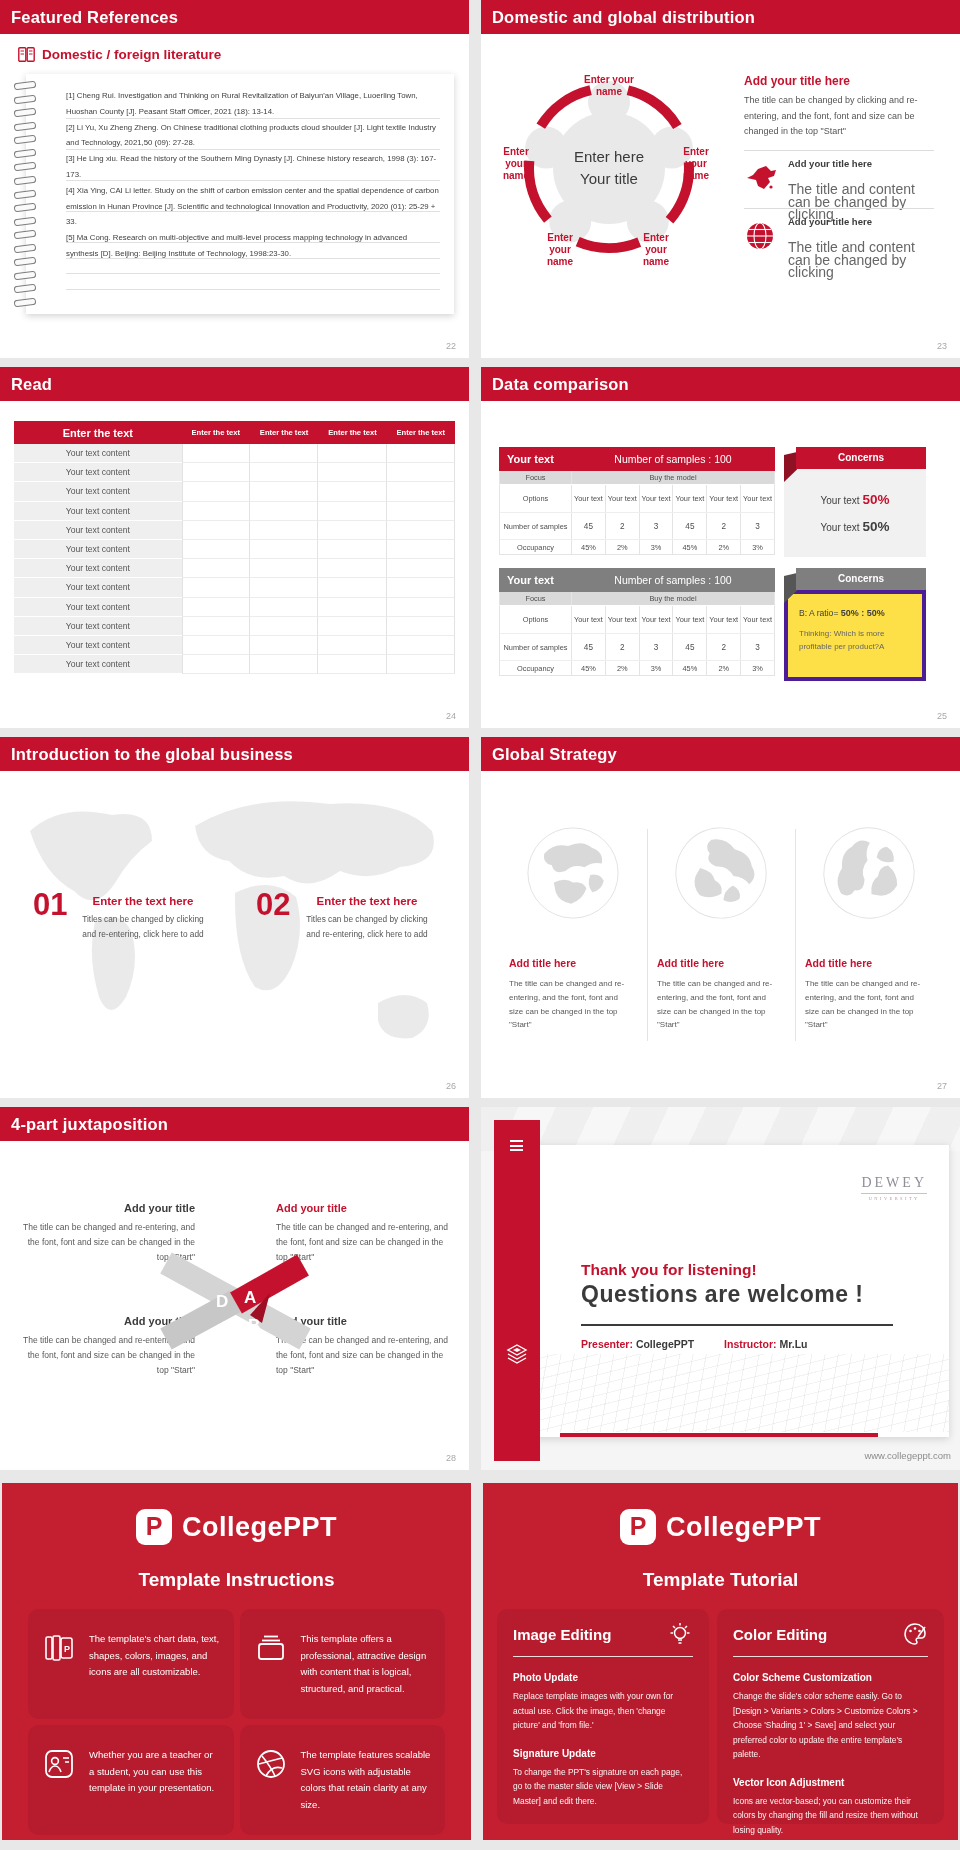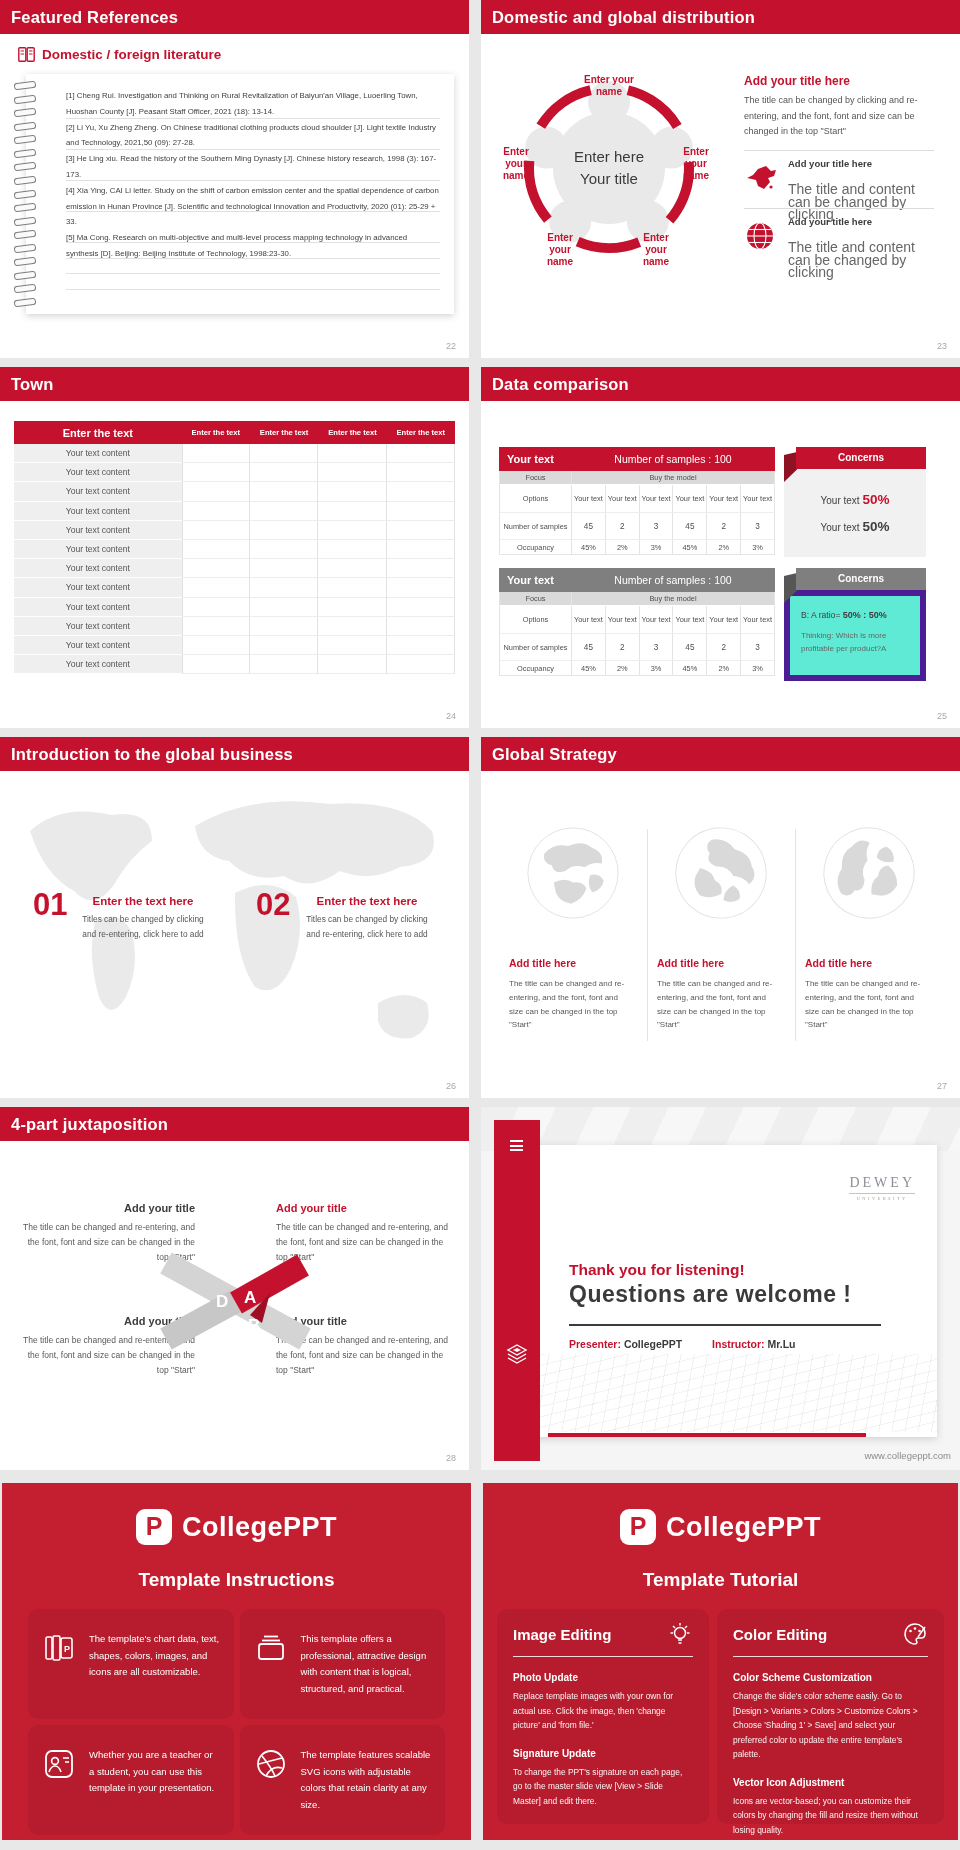--- a/index.html
+++ b/index.html
@@ -52,21 +52,21 @@
   .dtr.nums{height:27px;border-bottom:1px solid #eee;font-size:8.2px}
   .dtr.nums .dc{font-size:8.2px}
   .dtr.occ{height:15px;border-bottom:1px solid #e4e4e4}
   .concerns{position:absolute;left:303px;width:142px}
   .cbar{position:absolute;left:12px;right:0;top:0;height:22px;color:#fff;text-align:center;font-weight:bold;font-size:10px;line-height:22px}
   .cbar.red{background:#c4122e}.cbar.gray{background:#7f7f7f}
   .cfold{position:absolute;left:0;top:5px;width:13px;height:30px}
   .cfold.red{background:#8e1124}.cfold.gray{background:#565656}
   .cfold{clip-path:polygon(0 10%,100% 0,100% 58%,0 100%)}
   .cbodyA{position:absolute;left:0;right:0;top:22px;bottom:0;background:#f1f1f1;display:flex;flex-direction:column;align-items:center;justify-content:center;gap:12px}
-  .cbodyB{position:absolute;left:0;right:0;top:22px;bottom:0;background:#5eead4;border:6px solid #4c1d95;box-sizing:border-box;padding:14px 11px 16px 11px}
+  .cbodyB{position:absolute;left:0;right:0;top:22px;bottom:0;background:#fde047;border:4px solid #4c1d95;box-sizing:border-box;padding:14px 11px 16px 11px}
   .cline{font-size:10px;color:#3f3f3f}
   .cline .big{font-size:13.5px;font-weight:bold}
   .cline .vr{color:#c4122e}.cline .vd{color:#3f3f3f}
   .bline1{font-size:8.6px;color:#3f3f3f}
   .bline1 b{font-size:9px}
   .bline2{margin-top:9px;font-size:8px;line-height:13px;color:#666}
 
   
   .wmap{position:absolute;left:0;right:0;top:34px;height:322px;opacity:.65}
   .gitem-num{position:absolute;font-size:31px;font-weight:bold;color:#c4122e}
@@ -89,21 +89,21 @@
   .q.right{text-align:right}
   .xgfx{position:absolute;left:158px;top:140px;width:155px;height:105px}
 
   
   .tslide{background:#f5f5f5}
   .streaks{position:absolute;left:0;right:0;top:0;height:44px;background:repeating-linear-gradient(115deg,#ededed 0 34px,#f8f8f8 34px 68px);opacity:.7}
   .tsidebar{position:absolute;left:13px;top:13px;width:46px;height:341px;background:#c4122e;z-index:3}
   .burger{position:absolute;left:16px;top:20px}
   .burger i{display:block;width:13px;height:2px;background:#fff;margin-bottom:2.5px}
   .layers{position:absolute;left:11px;top:222px}
-  .tcardw{position:absolute;left:28px;top:38px;width:428px;height:292px;background:#fff;box-shadow:0 2px 8px rgba(0,0,0,.15);z-index:2}
+  .tcardw{position:absolute;left:40px;top:38px;width:428px;height:292px;background:#fff;box-shadow:0 2px 8px rgba(0,0,0,.15);z-index:2}
   .dewey{position:absolute;right:22px;top:30px;text-align:center;font-family:"Liberation Serif",serif}
   .dname{font-size:14px;letter-spacing:3px;color:#8f8f9a;border-bottom:1px solid #c3c3cb;padding-bottom:2px}
   .dsub{font-size:4.5px;letter-spacing:2.4px;color:#b9969c;margin-top:2px}
   .tt1{position:absolute;left:60px;top:116px;font-size:15.5px;font-weight:bold;color:#c4122e}
   .tt2{position:absolute;left:60px;top:136px;font-size:23px;font-weight:bold;color:#3a3a3a;letter-spacing:.5px}
   .trule{position:absolute;left:60px;top:179px;width:312px;height:2px;background:#3b3b3b}
   .tpres{position:absolute;left:60px;top:193px;font-size:10.5px;font-weight:bold}
   .tpres .lab{color:#c4122e}.tpres .val{color:#3a3a3a}
   .tpres .gap{display:inline-block;width:24px}
   .mesh{position:absolute;left:0;right:0;bottom:5px;height:78px;background:repeating-linear-gradient(100deg,rgba(170,170,170,.16) 0 1px,transparent 1px 13px),repeating-linear-gradient(-14deg,rgba(170,170,170,.14) 0 1px,transparent 1px 10px)}
@@ -216,21 +216,21 @@
         <line x1="5" y1="8.5" x2="27" y2="8.5" stroke="#fff" stroke-width="1.1"></line>
         <line x1="5" y1="21.5" x2="27" y2="21.5" stroke="#fff" stroke-width="1.1"></line>
       </svg>
     <div class="rit">Add your title here</div>
     <div class="rib">The title and content can be changed by clicking</div>
   </div>
   <div class="pagenum">23</div>
 </div>
 
 <div class="slide" style="left:0;top:367px;width:469px;height:361px">
-  <div class="shead">Town</div>
+  <div class="shead">Read</div>
   <div class="ftable">
     <div class="fhead">
       <div class="fh1">Enter the text</div>
       <div class="fh">Enter the text</div>
       <div class="fh">Enter the text</div>
       <div class="fh">Enter the text</div>
       <div class="fh">Enter the text</div>
     </div>
     <div class="frow">
         <div class="fc1">Your text content</div>

